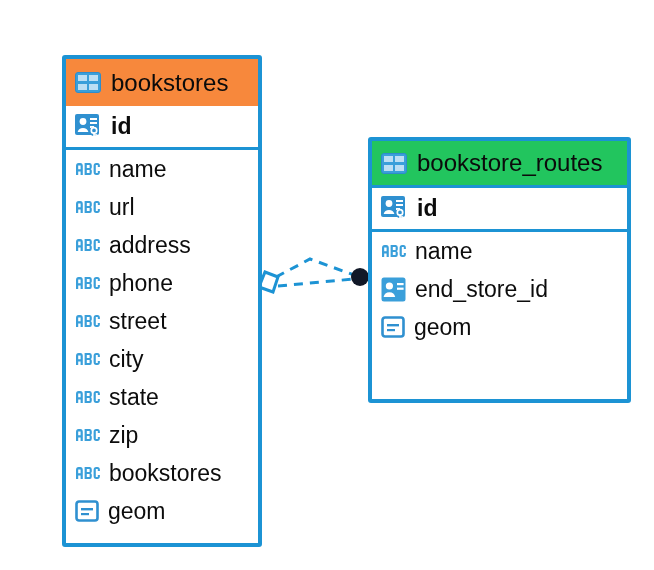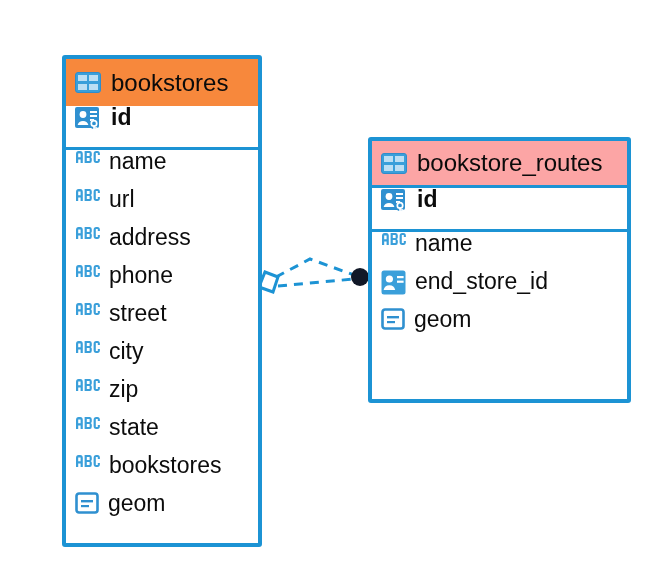--- a/index.html
+++ b/index.html
@@ -46,35 +46,36 @@
   .entity-header {
     display: flex;
     align-items: center;
     box-sizing: border-box;
     height: 47px;
     padding: 0 8px 0 9px;
     gap: 10px;
   }
   .entity-header.selected { background: #f7883c; }
   .entity-header.plain {
-    background: #fca5a5;
+    background: #22c55e;
     border-bottom: 3px solid #1c93d4;
   }
   .entity-title {
     font-size: 24px;
     color: #0b0b0b;
     line-height: 1;
     white-space: nowrap;
   }
 
   .field-list {
     display: block;
   }
   .field-row {
     display: flex;
+    align-items: center;
     box-sizing: border-box;
     height: 38px;
     padding: 0 4px 0 9px;
     gap: 9px;
   }
   .field-row.pk {
     height: 44px;
     border-bottom: 3px solid #1c93d4;
   }
   .field-label {
@@ -210,30 +211,30 @@
         </svg>
         <span class="field-label">city</span>
       </div>
 
       <div class="field-row">
         <svg class="ico ico-abc" viewBox="0 0 25 14">
           <path d="M1 13 L1 4 Q1 1 3.6 1 L5.2 1 Q7.8 1 7.8 4 L7.8 13 L5.6 13 L5.6 9.4 L3.2 9.4 L3.2 13 Z M3.2 7.3 L5.6 7.3 L5.6 3.5 L3.2 3.5 Z" fill="#3a9fda"></path>
           <path d="M9.6 1 L14.8 1 Q16.8 1 16.8 3.6 L16.8 5.2 Q16.8 6.6 15.6 7 Q16.8 7.4 16.8 8.8 L16.8 10.4 Q16.8 13 14.8 13 L9.6 13 Z M11.8 3.1 L11.8 5.9 L14.6 5.9 L14.6 3.1 Z M11.8 8.1 L11.8 10.9 L14.6 10.9 L14.6 8.1 Z" fill="#3a9fda"></path>
           <path d="M18.6 4 Q18.6 1 21.2 1 L22.4 1 Q24.9 1 24.9 4 L24.9 5 L22.8 5 L22.8 3.1 L20.8 3.1 L20.8 10.9 L22.8 10.9 L22.8 9 L24.9 9 L24.9 10 Q24.9 13 22.4 13 L21.2 13 Q18.6 13 18.6 10 Z" fill="#3a9fda"></path>
         </svg>
+        <span class="field-label">state</span>
+      </div>
+
+      <div class="field-row">
+        <svg class="ico ico-abc" viewBox="0 0 25 14">
+          <path d="M1 13 L1 4 Q1 1 3.6 1 L5.2 1 Q7.8 1 7.8 4 L7.8 13 L5.6 13 L5.6 9.4 L3.2 9.4 L3.2 13 Z M3.2 7.3 L5.6 7.3 L5.6 3.5 L3.2 3.5 Z" fill="#3a9fda"></path>
+          <path d="M9.6 1 L14.8 1 Q16.8 1 16.8 3.6 L16.8 5.2 Q16.8 6.6 15.6 7 Q16.8 7.4 16.8 8.8 L16.8 10.4 Q16.8 13 14.8 13 L9.6 13 Z M11.8 3.1 L11.8 5.9 L14.6 5.9 L14.6 3.1 Z M11.8 8.1 L11.8 10.9 L14.6 10.9 L14.6 8.1 Z" fill="#3a9fda"></path>
+          <path d="M18.6 4 Q18.6 1 21.2 1 L22.4 1 Q24.9 1 24.9 4 L24.9 5 L22.8 5 L22.8 3.1 L20.8 3.1 L20.8 10.9 L22.8 10.9 L22.8 9 L24.9 9 L24.9 10 Q24.9 13 22.4 13 L21.2 13 Q18.6 13 18.6 10 Z" fill="#3a9fda"></path>
+        </svg>
         <span class="field-label">zip</span>
-      </div>
-
-      <div class="field-row">
-        <svg class="ico ico-abc" viewBox="0 0 25 14">
-          <path d="M1 13 L1 4 Q1 1 3.6 1 L5.2 1 Q7.8 1 7.8 4 L7.8 13 L5.6 13 L5.6 9.4 L3.2 9.4 L3.2 13 Z M3.2 7.3 L5.6 7.3 L5.6 3.5 L3.2 3.5 Z" fill="#3a9fda"></path>
-          <path d="M9.6 1 L14.8 1 Q16.8 1 16.8 3.6 L16.8 5.2 Q16.8 6.6 15.6 7 Q16.8 7.4 16.8 8.8 L16.8 10.4 Q16.8 13 14.8 13 L9.6 13 Z M11.8 3.1 L11.8 5.9 L14.6 5.9 L14.6 3.1 Z M11.8 8.1 L11.8 10.9 L14.6 10.9 L14.6 8.1 Z" fill="#3a9fda"></path>
-          <path d="M18.6 4 Q18.6 1 21.2 1 L22.4 1 Q24.9 1 24.9 4 L24.9 5 L22.8 5 L22.8 3.1 L20.8 3.1 L20.8 10.9 L22.8 10.9 L22.8 9 L24.9 9 L24.9 10 Q24.9 13 22.4 13 L21.2 13 Q18.6 13 18.6 10 Z" fill="#3a9fda"></path>
-        </svg>
-        <span class="field-label">state</span>
       </div>
 
       <div class="field-row">
         <svg class="ico ico-abc" viewBox="0 0 25 14">
           <path d="M1 13 L1 4 Q1 1 3.6 1 L5.2 1 Q7.8 1 7.8 4 L7.8 13 L5.6 13 L5.6 9.4 L3.2 9.4 L3.2 13 Z M3.2 7.3 L5.6 7.3 L5.6 3.5 L3.2 3.5 Z" fill="#3a9fda"></path>
           <path d="M9.6 1 L14.8 1 Q16.8 1 16.8 3.6 L16.8 5.2 Q16.8 6.6 15.6 7 Q16.8 7.4 16.8 8.8 L16.8 10.4 Q16.8 13 14.8 13 L9.6 13 Z M11.8 3.1 L11.8 5.9 L14.6 5.9 L14.6 3.1 Z M11.8 8.1 L11.8 10.9 L14.6 10.9 L14.6 8.1 Z" fill="#3a9fda"></path>
           <path d="M18.6 4 Q18.6 1 21.2 1 L22.4 1 Q24.9 1 24.9 4 L24.9 5 L22.8 5 L22.8 3.1 L20.8 3.1 L20.8 10.9 L22.8 10.9 L22.8 9 L24.9 9 L24.9 10 Q24.9 13 22.4 13 L21.2 13 Q18.6 13 18.6 10 Z" fill="#3a9fda"></path>
         </svg>
         <span class="field-label">bookstores</span>
       </div>

